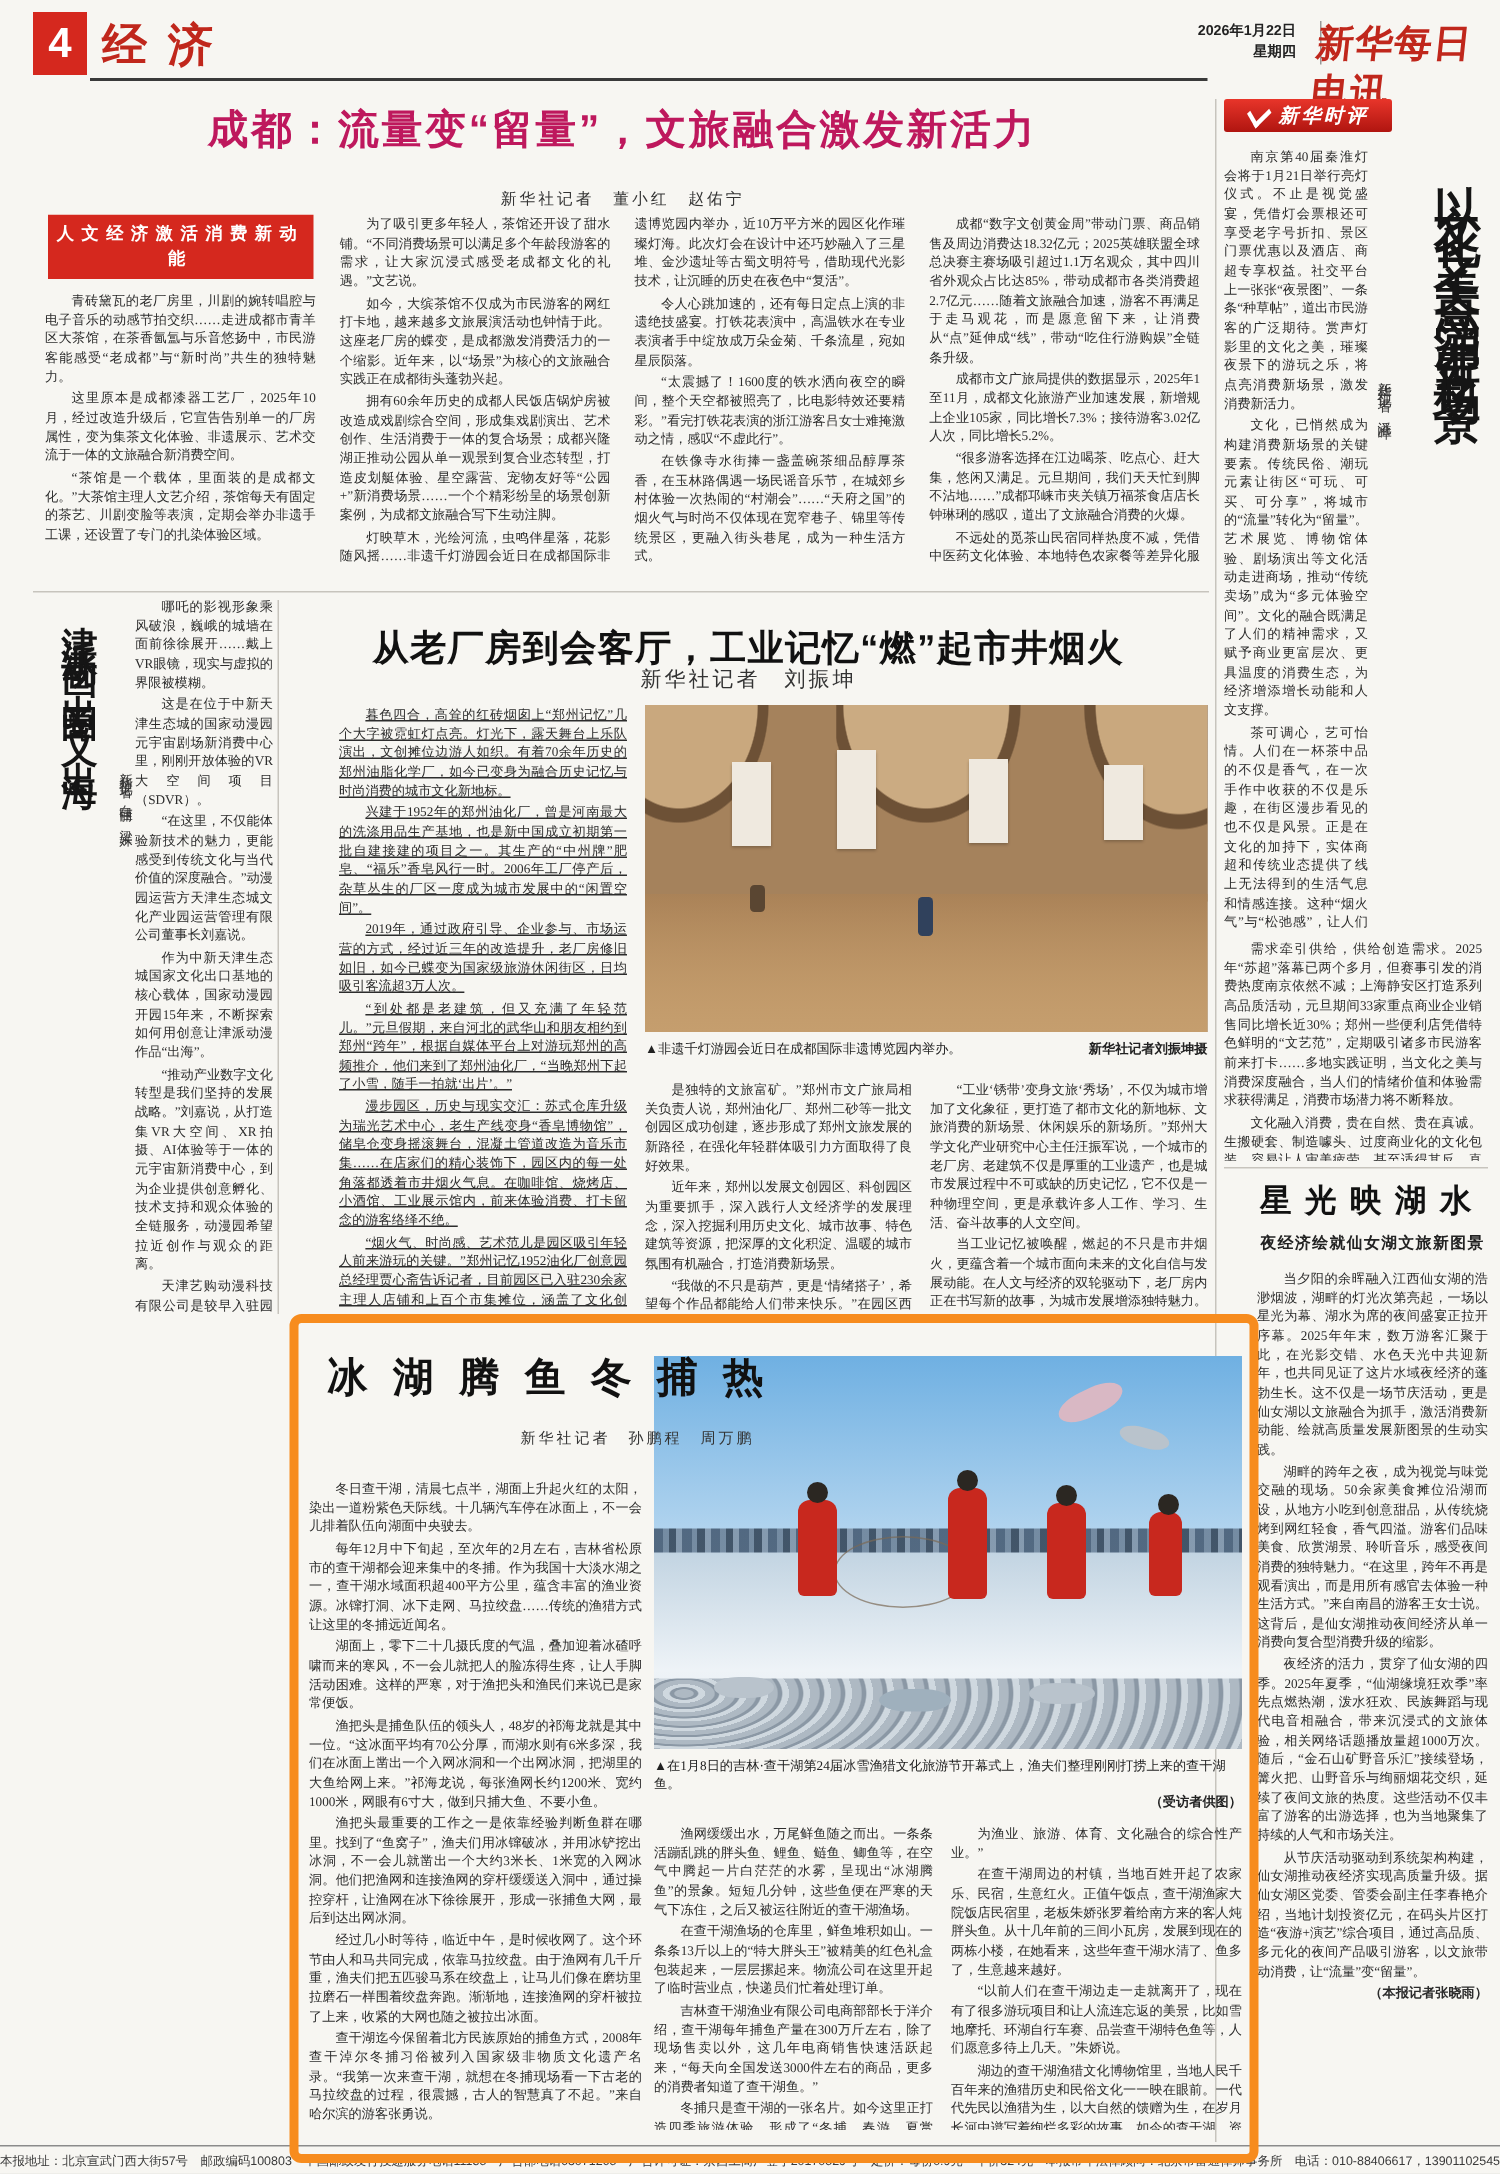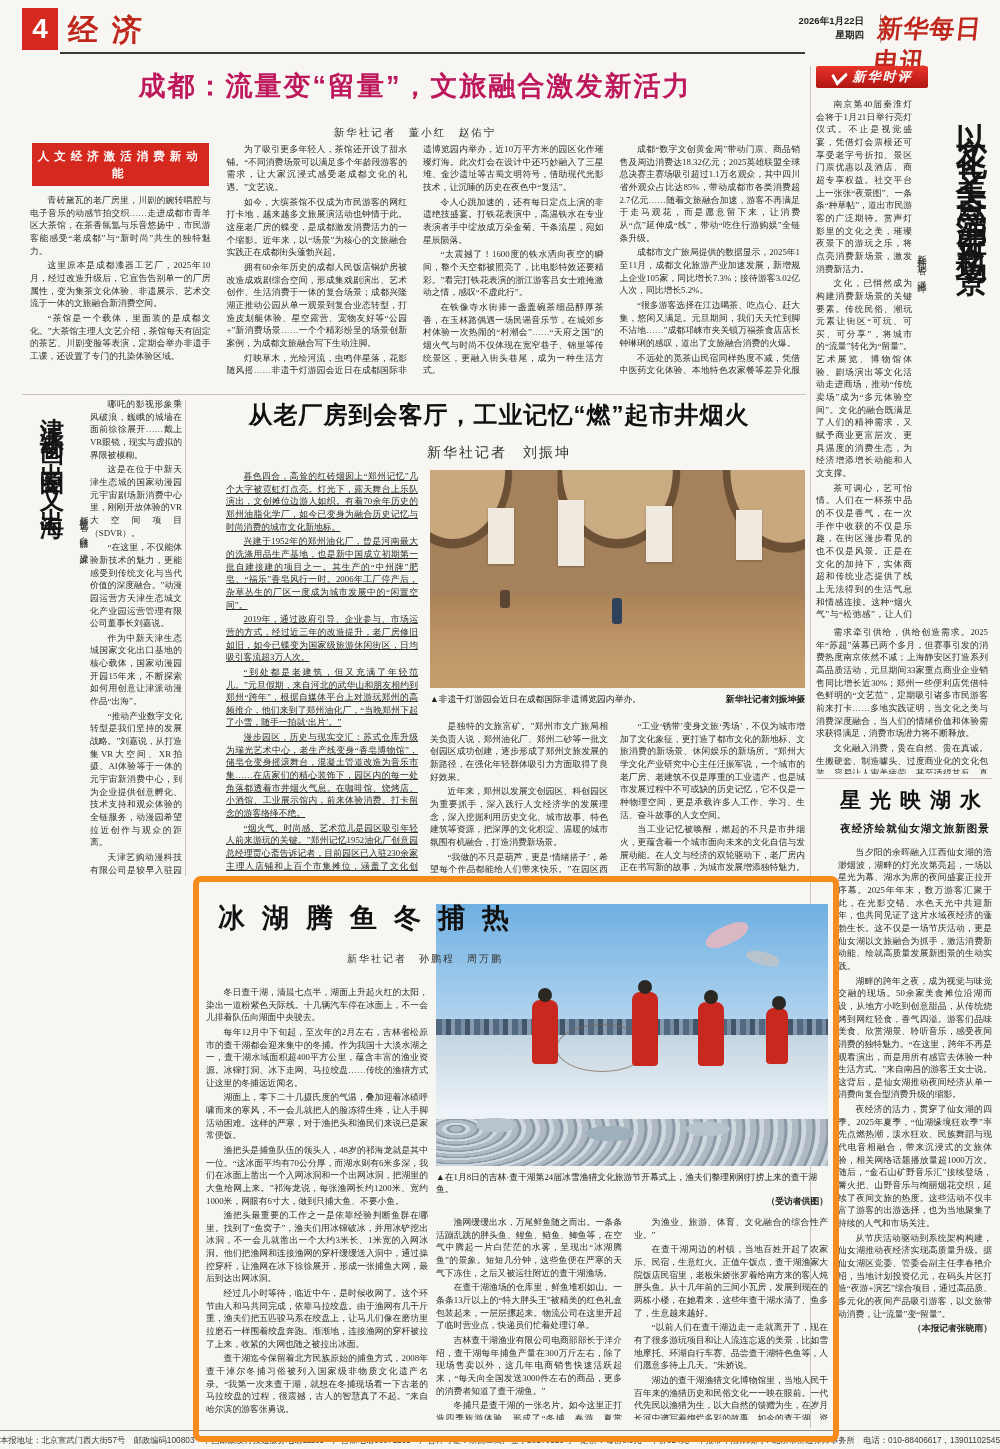--- a/index.html
+++ b/index.html
@@ -49,21 +49,21 @@
 
   
   #art-tianjin{left:22px;top:398px;width:160px;height:478px;display:flex;}
   .vtitle-left{writing-mode:vertical-rl;font-size:24px;font-weight:bold;letter-spacing:9px;width:46px;
          color:#151515;font-family:"Liberation Serif",serif;}
   .vbyline-left{writing-mode:vertical-rl;font-size:9px;letter-spacing:2px;color:#333;width:22px;padding-top:110px;}
   .tj-body{flex:1;height:478px;}
 
   
   #art-zhengzhou{left:190px;top:398px;width:618px;height:478px;}
-  .zz-title{position:absolute;left:0;top:1px;width:100%;text-align:center;font-size:24px;font-weight:bold;
+  .zz-title{position:absolute;left:0;top:18px;width:100%;text-align:center;font-size:24px;font-weight:bold;
             letter-spacing:1px;color:#111;font-family:"Liberation Sans",sans-serif;}
   .zz-byline{position:absolute;left:0;top:46px;width:100%;text-align:center;font-size:14px;color:#333;letter-spacing:2px;}
   .zz-col1{position:absolute;left:36px;top:72px;width:192px;height:402px;text-decoration:underline;}
   .zz-photo{position:absolute;left:240px;top:72px;width:375px;height:218px;overflow:hidden;background:#8a6a4a;}
   .zz-caption{position:absolute;left:240px;top:296px;width:375px;font-size:8.8px;color:#222;display:flex;justify-content:space-between;}
   .zz-col2{position:absolute;left:240px;top:322px;width:178px;height:154px;}
   .zz-col3{position:absolute;left:430px;top:322px;width:185px;height:154px;}
 
   
   .arch-sky{position:absolute;left:0;top:0;width:100%;height:60%;

